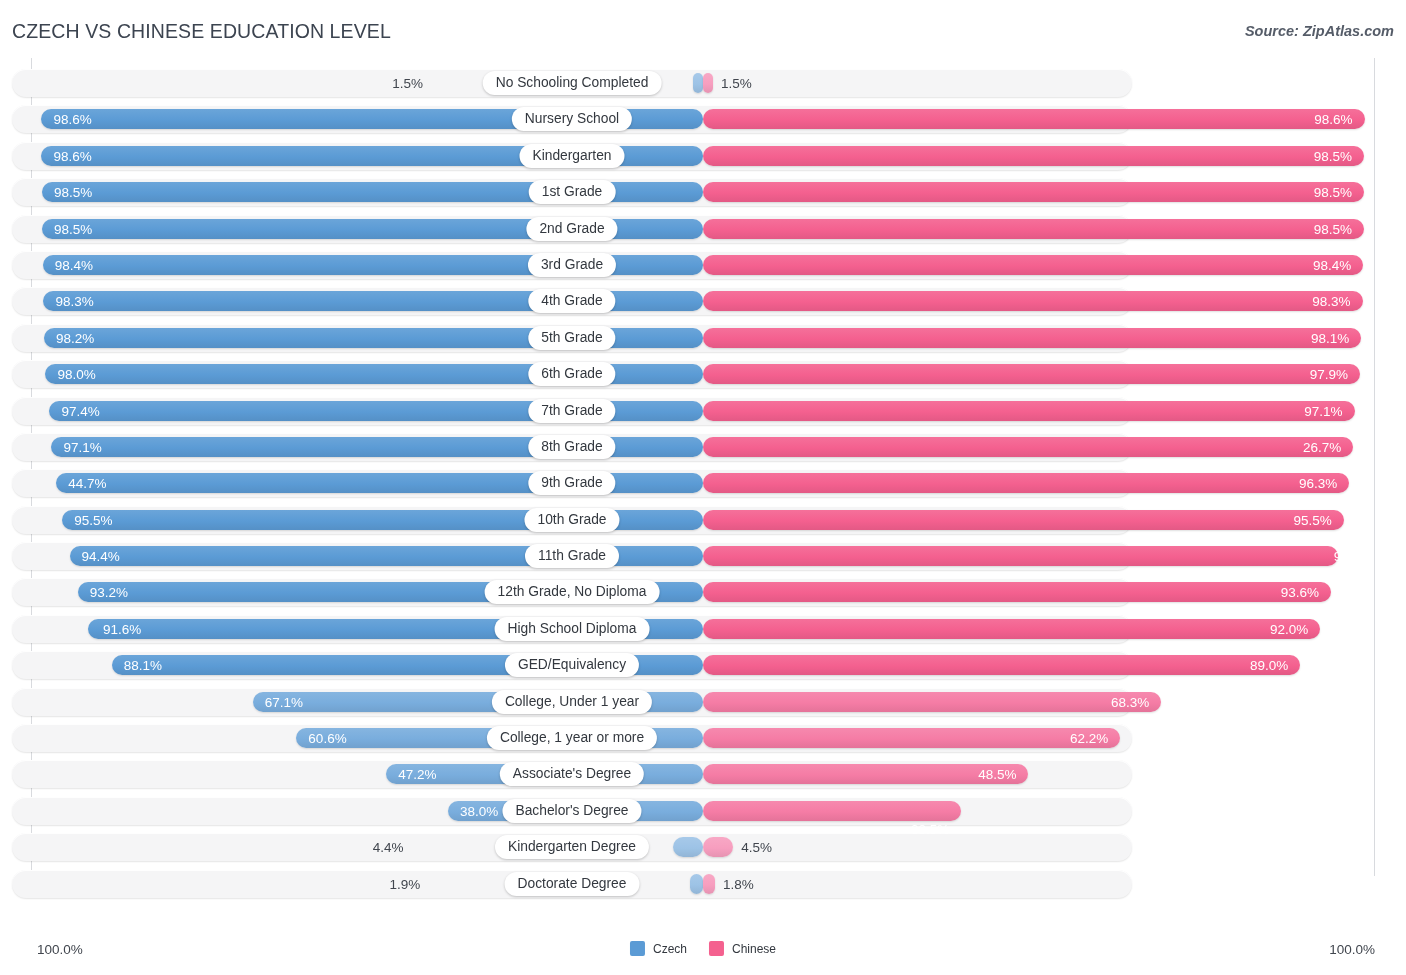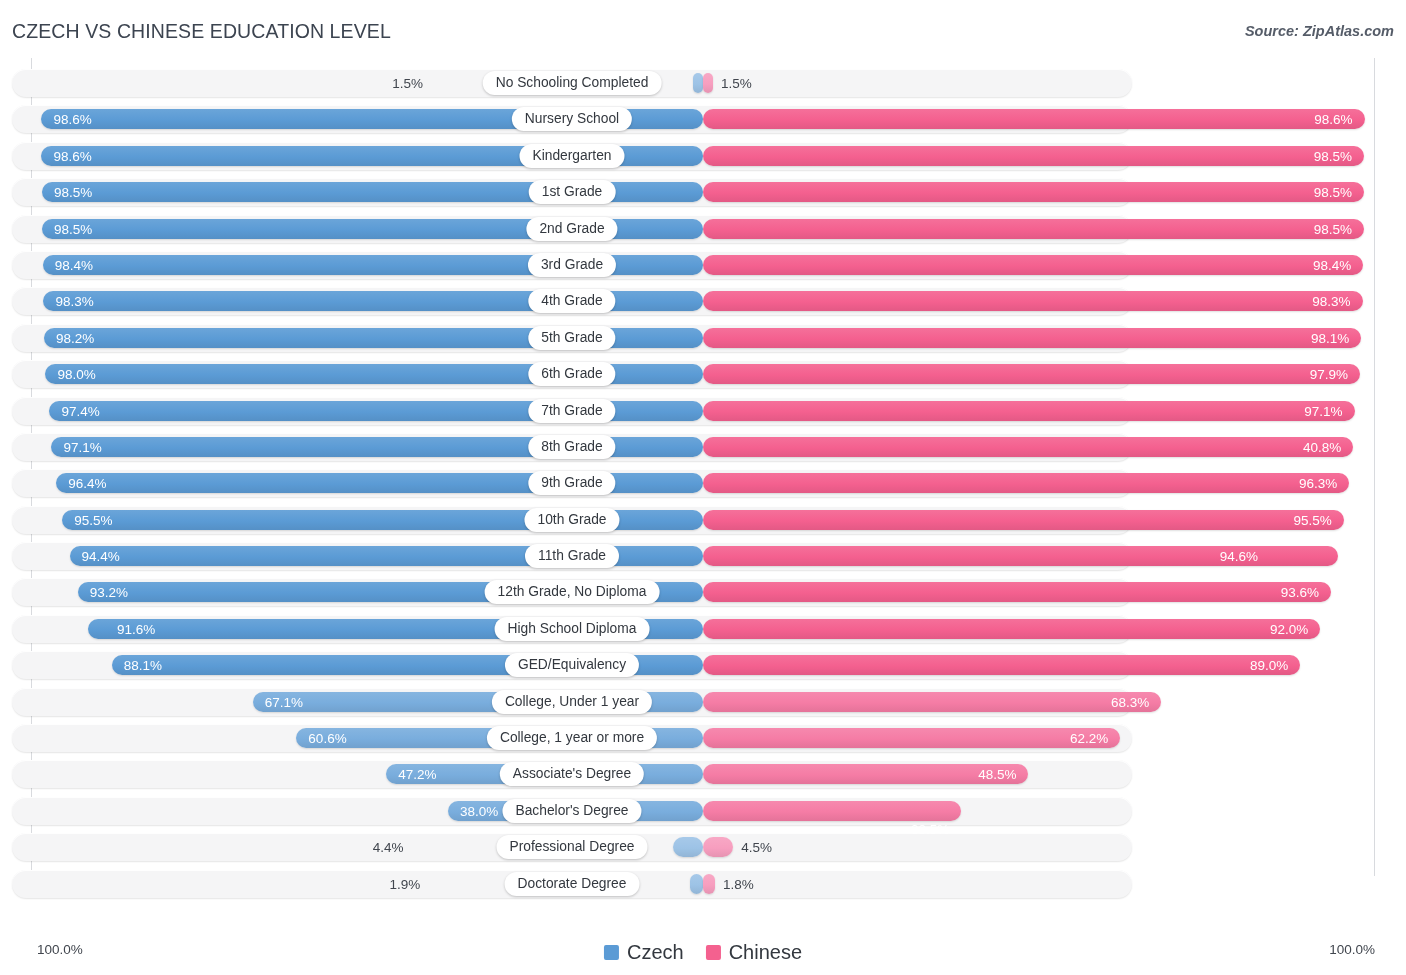--- a/index.html
+++ b/index.html
@@ -161,21 +161,21 @@
     transform: translateX(-50%);
     top: 3px;
     display: flex;
     align-items: center;
     gap: 22px;
   }
   .legend-item {
     display: flex;
     align-items: center;
     gap: 8px;
-    font-size: 20px;
+    font-size: 12px;
     color: #33383f;
   }
   .swatch {
     width: 15px;
     height: 15px;
     border-radius: 2px;
     display: inline-block;
   }
 </style>
 </head>
@@ -312,32 +312,32 @@
       </div>
       <div class="row">
         <div class="track"></div>
         <div class="bar left" style="left: 51.459px; width: 651.541px;">
           <div class="bar-inner" style="background: linear-gradient(rgb(107, 165, 217) 0%, rgb(91, 155, 213) 55%, rgb(85, 144, 198) 100%);"></div>
         </div>
         <div class="bar right" style="left: 703px; width: 650.199px;">
           <div class="bar-inner" style="background: linear-gradient(rgb(245, 112, 154) 0%, rgb(244, 96, 143) 55%, rgb(227, 89, 133) 100%);"></div>
         </div>
         <div class="val inside" style="left: 63.459px;">97.1%</div>
-        <div class="val inside" style="left: 1341.2px; transform: translateX(-100%);">40.8%</div>
+        <div class="val inside" style="left: 1341.2px; transform: translateX(-100%);">26.7%</div>
         <div class="pill">8th Grade</div>
       </div>
       <div class="row">
         <div class="track"></div>
         <div class="bar left" style="left: 56.156px; width: 646.844px;">
           <div class="bar-inner" style="background: linear-gradient(rgb(107, 165, 217) 0%, rgb(91, 155, 213) 55%, rgb(85, 144, 198) 100%);"></div>
         </div>
         <div class="bar right" style="left: 703px; width: 646.173px;">
           <div class="bar-inner" style="background: linear-gradient(rgb(245, 112, 154) 0%, rgb(244, 96, 143) 55%, rgb(227, 89, 133) 100%);"></div>
         </div>
-        <div class="val inside" style="left: 68.156px;">96.4%</div>
+        <div class="val inside" style="left: 68.156px;">44.7%</div>
         <div class="val inside" style="left: 1337.17px; transform: translateX(-100%);">96.3%</div>
         <div class="pill">9th Grade</div>
       </div>
       <div class="row">
         <div class="track"></div>
         <div class="bar left" style="left: 62.195px; width: 640.805px;">
           <div class="bar-inner" style="background: linear-gradient(rgb(107, 165, 217) 0%, rgb(91, 155, 213) 55%, rgb(85, 144, 198) 100%);"></div>
         </div>
         <div class="bar right" style="left: 703px; width: 640.805px;">
           <div class="bar-inner" style="background: linear-gradient(rgb(245, 112, 154) 0%, rgb(244, 96, 143) 55%, rgb(227, 89, 133) 100%);"></div>
@@ -348,21 +348,21 @@
       </div>
       <div class="row">
         <div class="track"></div>
         <div class="bar left" style="left: 69.576px; width: 633.424px;">
           <div class="bar-inner" style="background: linear-gradient(rgb(107, 165, 217) 0%, rgb(91, 155, 213) 55%, rgb(85, 144, 198) 100%);"></div>
         </div>
         <div class="bar right" style="left: 703px; width: 634.766px;">
           <div class="bar-inner" style="background: linear-gradient(rgb(245, 112, 154) 0%, rgb(244, 96, 143) 55%, rgb(227, 89, 133) 100%);"></div>
         </div>
         <div class="val inside" style="left: 81.576px;">94.4%</div>
-        <div class="val inside" style="left: 1258px; transform: translateX(-100%);">94.6%</div>
+        <div class="val inside" style="left: 1372px; transform: translateX(-100%);">94.6%</div>
         <div class="pill">11th Grade</div>
       </div>
       <div class="row">
         <div class="track"></div>
         <div class="bar left" style="left: 77.628px; width: 625.372px;">
           <div class="bar-inner" style="background: linear-gradient(rgb(107, 165, 217) 0%, rgb(91, 155, 213) 55%, rgb(85, 144, 198) 100%);"></div>
         </div>
         <div class="bar right" style="left: 703px; width: 628.056px;">
           <div class="bar-inner" style="background: linear-gradient(rgb(245, 112, 154) 0%, rgb(244, 96, 143) 55%, rgb(227, 89, 133) 100%);"></div>
         </div>
@@ -371,21 +371,21 @@
         <div class="pill">12th Grade, No Diploma</div>
       </div>
       <div class="row">
         <div class="track"></div>
         <div class="bar left" style="left: 88.364px; width: 614.636px;">
           <div class="bar-inner" style="background: linear-gradient(rgb(107, 165, 217) 0%, rgb(91, 155, 213) 55%, rgb(85, 144, 198) 100%);"></div>
         </div>
         <div class="bar right" style="left: 703px; width: 617.32px;">
           <div class="bar-inner" style="background: linear-gradient(rgb(245, 112, 154) 0%, rgb(244, 96, 143) 55%, rgb(227, 89, 133) 100%);"></div>
         </div>
-        <div class="val inside" style="left: 117px;">91.6%</div>
+        <div class="val inside" style="left: 103px;">91.6%</div>
         <div class="val inside" style="left: 1308.32px; transform: translateX(-100%);">92.0%</div>
         <div class="pill">High School Diploma</div>
       </div>
       <div class="row">
         <div class="track"></div>
         <div class="bar left" style="left: 111.849px; width: 591.151px;">
           <div class="bar-inner" style="background: linear-gradient(rgb(107, 165, 217) 0%, rgb(91, 155, 213) 55%, rgb(85, 144, 198) 100%);"></div>
         </div>
         <div class="bar right" style="left: 703px; width: 597.19px;">
           <div class="bar-inner" style="background: linear-gradient(rgb(245, 112, 154) 0%, rgb(244, 96, 143) 55%, rgb(227, 89, 133) 100%);"></div>
@@ -445,21 +445,21 @@
       <div class="row">
         <div class="track"></div>
         <div class="bar left" style="left: 673.476px; width: 29.524px;">
           <div class="bar-inner" style="background: linear-gradient(rgb(167, 201, 233) 0%, rgb(157, 195, 230) 55%, rgb(146, 181, 214) 100%);"></div>
         </div>
         <div class="bar right" style="left: 703px; width: 30.195px;">
           <div class="bar-inner" style="background: linear-gradient(rgb(248, 168, 197) 0%, rgb(247, 158, 191) 55%, rgb(230, 147, 178) 100%);"></div>
         </div>
         <div class="val outside" style="right: 740.524px;">4.4%</div>
         <div class="val outside" style="left: 741.195px;">4.5%</div>
-        <div class="pill">Professional Degree</div>
+        <div class="pill">Kindergarten Degree</div>
       </div>
       <div class="row">
         <div class="track"></div>
         <div class="bar left" style="left: 690.251px; width: 12.749px;">
           <div class="bar-inner" style="background: linear-gradient(rgb(167, 201, 233) 0%, rgb(157, 195, 230) 55%, rgb(146, 181, 214) 100%);"></div>
         </div>
         <div class="bar right" style="left: 703px; width: 12.078px;">
           <div class="bar-inner" style="background: linear-gradient(rgb(248, 168, 197) 0%, rgb(247, 158, 191) 55%, rgb(230, 147, 178) 100%);"></div>
         </div>
         <div class="val outside" style="right: 723.749px;">1.9%</div>

